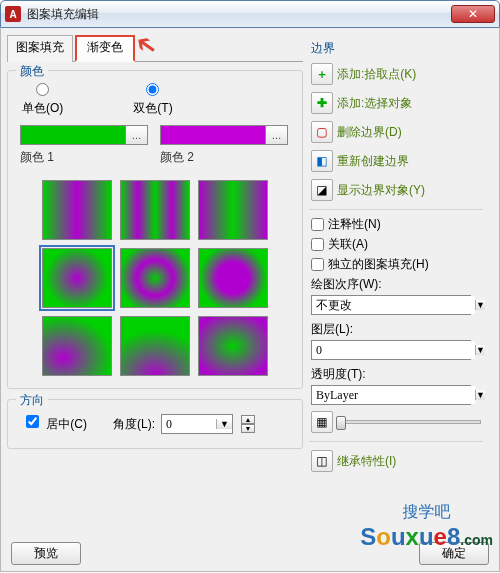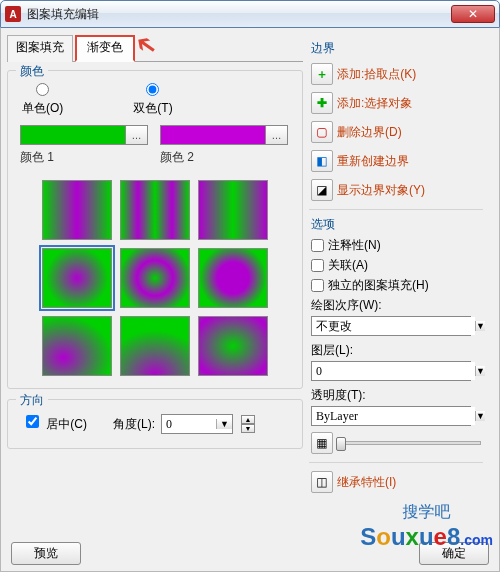--- a/index.html
+++ b/index.html
@@ -46,40 +46,40 @@
 .combo input{border:none;outline:none;width:54px;padding:0 4px;font-size:12px;height:18px;font-family:Liberation Serif, serif;}
 .combo .arr{width:16px;text-align:center;border-left:1px solid #aaa;background:linear-gradient(#fff,#e0e0e0);font-size:9px;cursor:pointer;}
 .spin{display:flex;flex-direction:column;margin-left:2px;}
 .spin div{width:14px;height:9px;border:1px solid #888;background:linear-gradient(#fff,#e0e0e0);font-size:7px;text-align:center;line-height:7px;cursor:pointer;}
 .section-label{color:#0b4f8f;margin:6px 0 4px 2px;}
 .btnrow{display:flex;align-items:center;gap:4px;margin:3px 0;padding:2px;}
 .iconbtn{width:22px;height:22px;border:1px solid #aaa;background:linear-gradient(#fff,#e8e8e8);display:flex;align-items:center;justify-content:center;font-size:12px;cursor:pointer;border-radius:2px;}
 .iconbtn.green{color:#0a0;font-weight:bold;}
 .iconbtn.red{color:#c00;}
 .iconbtn.blue{color:#06c;}
-.btnlabel{color:#c2410c;cursor:pointer;}
+.btnlabel{color:#4d7c0f;cursor:pointer;}
 .sep{border-top:1px solid #d4d4d4;margin:6px 0;}
 .optrow{display:flex;align-items:center;gap:4px;margin:3px 2px;}
 .optrow input[type=checkbox]{cursor:pointer;}
 .selrow{margin:2px 2px 6px;}
 .selrow .lbl{display:block;margin-bottom:2px;}
 .selrow .combo{width:160px;}
 .selrow .combo input{flex:1;width:auto;}
 .bottombar{position:absolute;left:0;right:0;bottom:6px;display:flex;gap:8px;padding:0 10px;align-items:center;margin-top:16px;}
 .btn{padding:2px 22px;border:1px solid #8a8a8a;background:linear-gradient(#fdfdfd,#e4e4e4);border-radius:3px;cursor:pointer;font-size:12px;}
 .watermark{position:absolute;right:6px;bottom:20px;text-align:center;pointer-events:none;}
 .watermark .t1{color:#2a6fb5;font-size:16px;font-weight:normal;}
 .watermark .t2{font-family:Arial;font-size:24px;font-weight:bold;}
 .watermark .t2 .s{color:#2a6fb5;}
 .watermark .t2 .o{color:#e39b12;}
 .watermark .t2 .u{color:#2a6fb5;}
 .watermark .t2 .x{color:#17a020;}
 .watermark .t2 .e{color:#d62020;}
 .watermark .t2 .n{color:#2a6fb5;}
-.watermark .t2 .com{color:#1d4ed8;font-size:14px;}
+.watermark .t2 .com{color:#14532d;font-size:14px;}
 </style>
 </head>
 <body>
 
 <div class="titlebar">
   <div class="aicon">A</div>
   <div class="title">图案填充编辑</div>
   <div class="spacer"></div>
   <div class="closebtn">✕</div>
 </div>
@@ -171,21 +171,20 @@
     <div class="btnrow">
       <div class="iconbtn blue">◧</div>
       <span class="btnlabel">重新创建边界</span>
     </div>
     <div class="btnrow">
       <div class="iconbtn">◪</div>
       <span class="btnlabel">显示边界对象(Y)</span>
     </div>
 
     <div class="sep"></div>
-    <div class="section-label">选项</div>
     <div class="optrow">
         <input type="checkbox" style="">
         <span>注释性(N)</span>
       </div>
     <div class="optrow">
         <input type="checkbox" style="">
         <span>关联(A)</span>
       </div>
     <div class="optrow">
         <input type="checkbox" style="">

